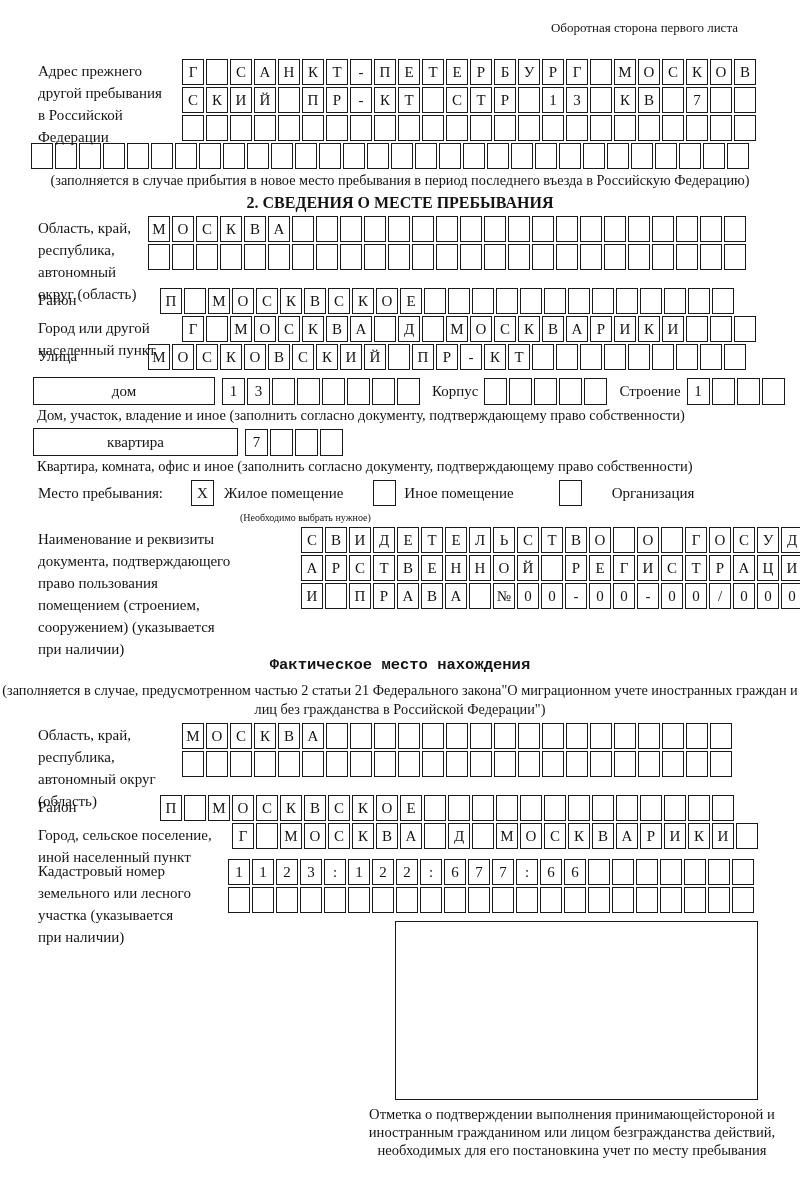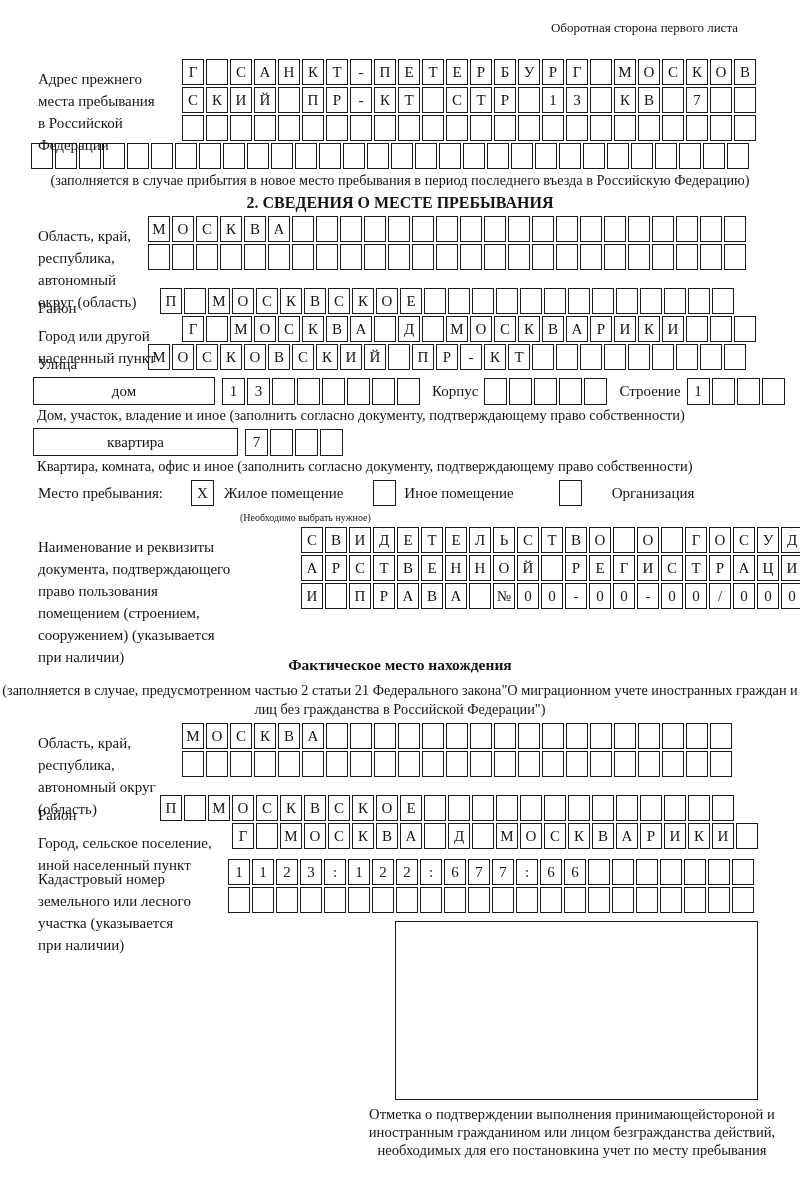--- a/index.html
+++ b/index.html
@@ -1,34 +1,34 @@
 <!DOCTYPE html>
 <html><head>
 <meta charset="utf-8">
 <style>
   html,body{margin:0;padding:0;background:#fff;}
   .page{position:relative;width:800px;height:1180px;background:#fff;color:#141414;
         font-family:"Liberation Serif", "DejaVu Serif", serif;overflow:hidden;}
   .header-note{padding:20px 62px 0 0;text-align:right;font-size:13px;height:19px;margin-bottom:20px;}
   .frow{position:relative;}
-  .flabel{position:absolute;left:38px;top:9px;font-size:15px;line-height:22px;white-space:nowrap;z-index:2;}
+  .flabel{position:absolute;left:38px;top:1px;font-size:15px;line-height:22px;white-space:nowrap;z-index:2;}
   .flabel .line{display:block;}
   .boxrow{display:flex;height:26px;margin-bottom:2px;}
   .cell{flex:none;box-sizing:border-box;width:22px;height:26px;border:1.6px solid #1a1a1a;
         margin-right:2px;display:inline-flex;align-items:center;justify-content:center;
         font-size:15px;line-height:1;}
   .boxrow-lg{height:27px;}
   .boxrow-lg .cell{width:23px;height:27px;}
   .off182{margin-left:182px;} .off148{margin-left:148px;} .off160{margin-left:160px;}
   .off31{margin-left:31px;}  .off253{margin-left:253px;} .off232{margin-left:232px;}
   .off228{margin-left:228px;}
   .caption-center{text-align:center;font-size:14.3px;line-height:19px;margin-bottom:2px;}
   .caption-left{margin-left:37px;font-size:14.5px;line-height:19px;margin-bottom:2px;}
   .sec-title{text-align:center;font-weight:bold;font-size:16px;line-height:21px;margin:2px 0 3px 0;}
-  .sub-title{text-align:center;font-weight:bold;font-size:15.5px;line-height:20px;margin:2px 0 6px 0;}
+  .sub-title{text-align:center;font-weight:bold;font-size:15.5px;line-height:20px;margin:2px 0 6px 0;font-family:Liberation Mono, monospace;}
   .inline-row{display:flex;align-items:center;margin-left:33px;height:30px;}
   .widebox{box-sizing:border-box;border:1.6px solid #1a1a1a;height:28px;display:flex;
            align-items:center;justify-content:center;font-size:15px;flex:none;margin-right:7px;}
   .w182{width:182px;} .w205{width:205px;}
   .inline-label{font-size:15px;margin:0 6px 0 10px;white-space:nowrap;}
   .stay-row{display:flex;align-items:center;margin-left:38px;height:30px;font-size:15px;}
   .chk{flex:none;box-sizing:border-box;width:23px;height:26px;border:1.6px solid #1a1a1a;
        display:inline-flex;align-items:center;justify-content:center;font-size:15px;}
   .stay-note{margin-left:240px;font-size:10px;line-height:19px;height:19px;}
   .stamp-box{box-sizing:border-box;margin-left:395px;width:363px;height:179px;border:1.6px solid #1a1a1a;}
@@ -38,21 +38,21 @@
 </head>
 <body>
 
 <div class="page">
 
   <div class="header-note">Оборотная сторона первого листа</div>
 
   <div class="frow" style="min-height:84px;">
     <div class="flabel">
         <span class="line">Адрес прежнего</span>
-        <span class="line">места пребывания</span>
+        <span class="line">другой пребывания</span>
         <span class="line">в Российской</span>
         <span class="line">Федерации</span>
       </div>
     <div class="boxrow off182">
         <span class="cell">Г</span>
         <span class="cell"></span>
         <span class="cell">С</span>
         <span class="cell">А</span>
         <span class="cell">Н</span>
         <span class="cell">К</span>

